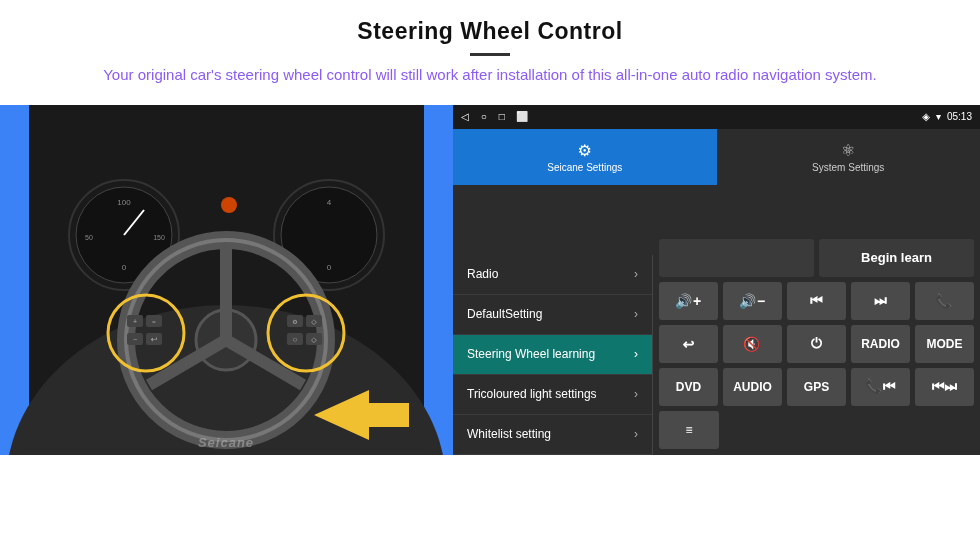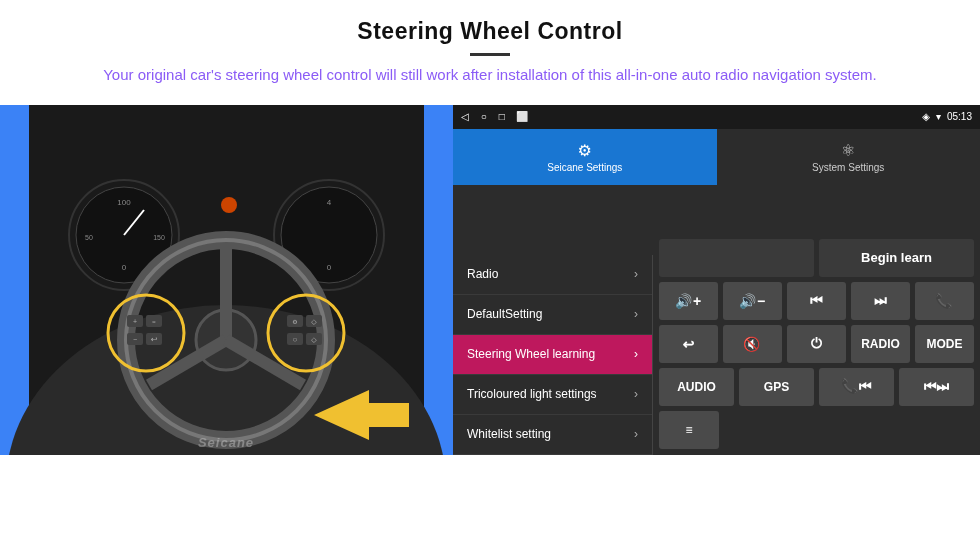--- a/index.html
+++ b/index.html
@@ -142,21 +142,21 @@
       align-items: center;
       justify-content: space-between;
       padding: 0 14px;
       height: 40px;
       color: #fff;
       font-size: 12px;
       border-bottom: 1px solid #3a3a3a;
       cursor: pointer;
     }
     .menu-item.active {
-      background: #be185d;
+      background: #0f766e;
       color: #fff;
     }
     .menu-item .arrow {
       color: #aaa;
       font-size: 12px;
     }
     .menu-item.active .arrow {
       color: #fff;
     }
     
@@ -378,20 +378,23 @@
             <div class="ctrl-btn">
               <span>RADIO</span>
             </div>
             <div class="ctrl-btn">
               <span>MODE</span>
             </div>
           </div>
 
           <div class="btn-row">
             <div class="ctrl-btn">
+              <span>DVD</span>
+            </div>
+            <div class="ctrl-btn">
               <span>AUDIO</span>
             </div>
             <div class="ctrl-btn">
               <span>GPS</span>
             </div>
             <div class="ctrl-btn icon-btn">
               <span>📞⏮</span>
             </div>
             <div class="ctrl-btn icon-btn">
               <span>⏮⏭</span>

